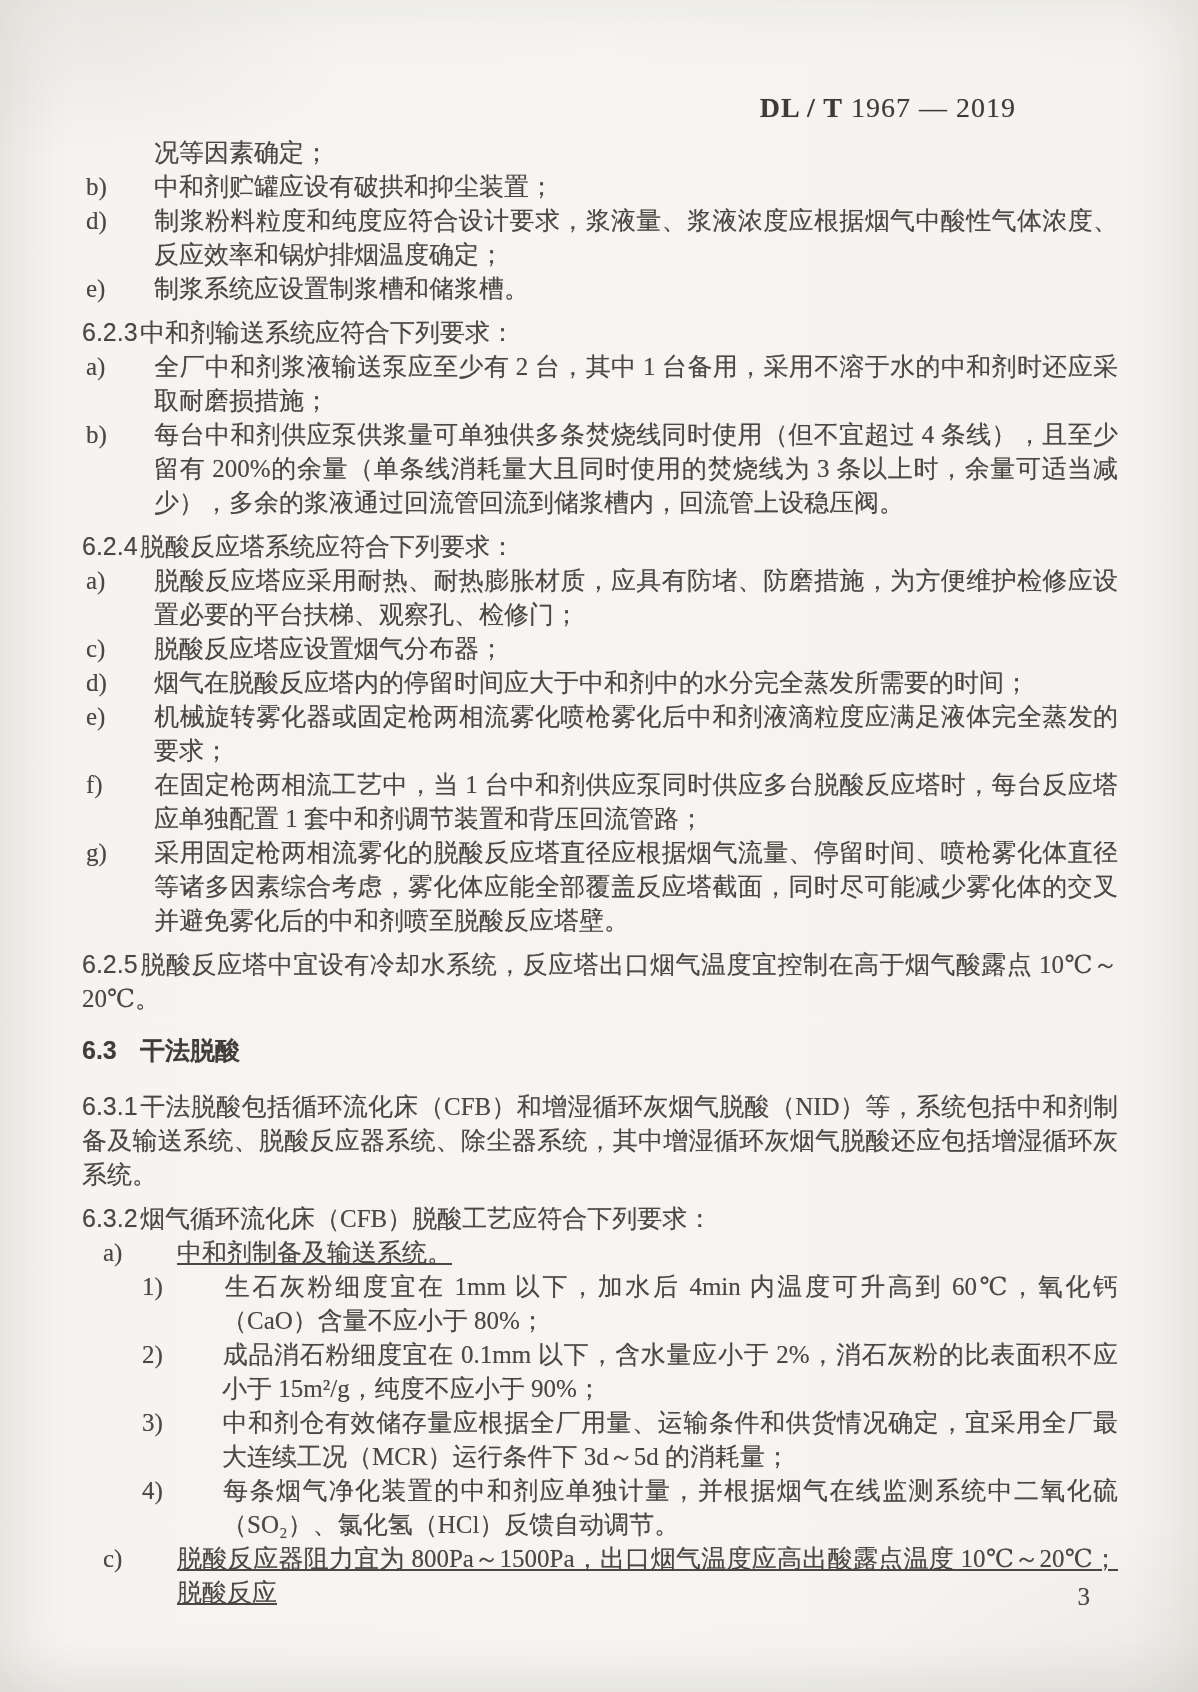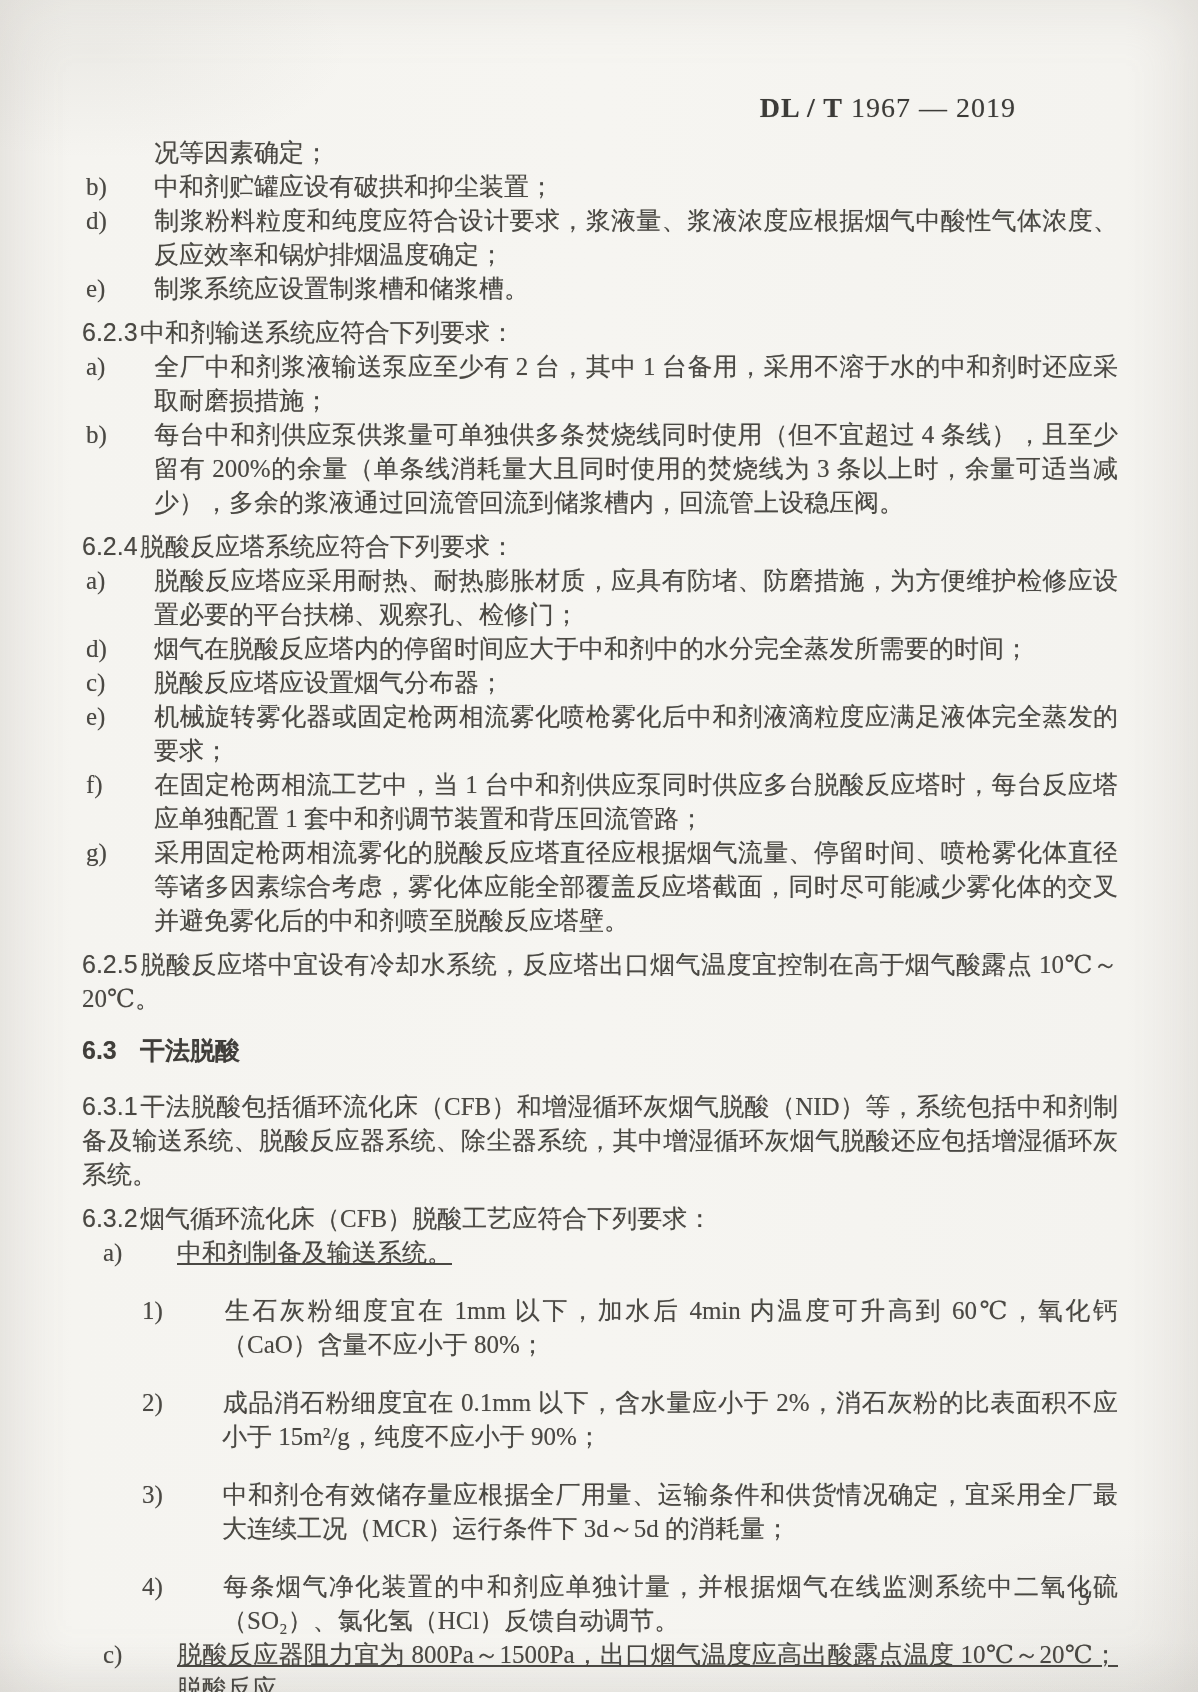--- a/index.html
+++ b/index.html
@@ -36,21 +36,21 @@
     text-shadow:0 0 .7px rgba(74,72,67,.45);
   }
   .body p{margin:0;padding:0;}
   
   .lbl{display:inline-block;font-family:"Liberation Sans","DejaVu Sans",sans-serif;}
   p.clause .lbl{width:58px;margin-top:9px;}
   p.li1{padding-left:72px;text-indent:-34px;}
   p.li1 .lbl{width:34px;font-family:"Liberation Serif","DejaVu Serif",serif;}
   p.li2{padding-left:95px;text-indent:-37px;text-decoration:underline;}
   p.li2 .lbl{width:37px;font-family:"Liberation Serif","DejaVu Serif",serif;}
-  p.numi{padding-left:140px;text-indent:-40px;margin-top:24px;}
+  p.numi{padding-left:140px;text-indent:-40px;}
   p.numi .lbl{width:40px;font-family:"Liberation Serif","DejaVu Serif",serif;}
   p.cont{padding-left:72px;}
   p.sec-heading{
     margin:17px 0 13px 0;
     font-family:"Liberation Sans","DejaVu Sans",sans-serif;
     font-weight:bold;color:#403e3a;
   }
   p.sec-heading .lbl{width:58px;font-weight:bold;}
   .page-number{
     position:absolute;top:1583px;right:108px;
@@ -74,22 +74,22 @@
     <p class="li1"><span class="lbl">b)</span><span>中和剂贮罐应设有破拱和抑尘装置；</span></p>
     <p class="li1"><span class="lbl">d)</span><span>制浆粉料粒度和纯度应符合设计要求，浆液量、浆液浓度应根据烟气中酸性气体浓度、反应效率和锅炉排烟温度确定；</span></p>
     <p class="li1"><span class="lbl">e)</span><span>制浆系统应设置制浆槽和储浆槽。</span></p>
 
     <p class="clause"><span class="lbl">6.2.3</span><span>中和剂输送系统应符合下列要求：</span></p>
     <p class="li1"><span class="lbl">a)</span><span>全厂中和剂浆液输送泵应至少有 2 台，其中 1 台备用，采用不溶于水的中和剂时还应采取耐磨损措施；</span></p>
     <p class="li1"><span class="lbl">b)</span><span>每台中和剂供应泵供浆量可单独供多条焚烧线同时使用（但不宜超过 4 条线），且至少留有 200%的余量（单条线消耗量大且同时使用的焚烧线为 3 条以上时，余量可适当减少），多余的浆液通过回流管回流到储浆槽内，回流管上设稳压阀。</span></p>
 
     <p class="clause"><span class="lbl">6.2.4</span><span>脱酸反应塔系统应符合下列要求：</span></p>
     <p class="li1"><span class="lbl">a)</span><span>脱酸反应塔应采用耐热、耐热膨胀材质，应具有防堵、防磨措施，为方便维护检修应设置必要的平台扶梯、观察孔、检修门；</span></p>
+    <p class="li1"><span class="lbl">c)</span><span>脱酸反应塔应设置烟气分布器；</span></p>
     <p class="li1"><span class="lbl">d)</span><span>烟气在脱酸反应塔内的停留时间应大于中和剂中的水分完全蒸发所需要的时间；</span></p>
-    <p class="li1"><span class="lbl">c)</span><span>脱酸反应塔应设置烟气分布器；</span></p>
     <p class="li1"><span class="lbl">e)</span><span>机械旋转雾化器或固定枪两相流雾化喷枪雾化后中和剂液滴粒度应满足液体完全蒸发的要求；</span></p>
     <p class="li1"><span class="lbl">f)</span><span>在固定枪两相流工艺中，当 1 台中和剂供应泵同时供应多台脱酸反应塔时，每台反应塔应单独配置 1 套中和剂调节装置和背压回流管路；</span></p>
     <p class="li1"><span class="lbl">g)</span><span>采用固定枪两相流雾化的脱酸反应塔直径应根据烟气流量、停留时间、喷枪雾化体直径等诸多因素综合考虑，雾化体应能全部覆盖反应塔截面，同时尽可能减少雾化体的交叉并避免雾化后的中和剂喷至脱酸反应塔壁。</span></p>
 
     <p class="clause"><span class="lbl">6.2.5</span><span>脱酸反应塔中宜设有冷却水系统，反应塔出口烟气温度宜控制在高于烟气酸露点 10℃～20℃。</span></p>
 
     <p class="sec-heading"><span class="lbl">6.3</span><span>干法脱酸</span></p>
 
     <p class="clause"><span class="lbl">6.3.1</span><span>干法脱酸包括循环流化床（CFB）和增湿循环灰烟气脱酸（NID）等，系统包括中和剂制备及输送系统、脱酸反应器系统、除尘器系统，其中增湿循环灰烟气脱酸还应包括增湿循环灰系统。</span></p>
     <p class="clause"><span class="lbl">6.3.2</span><span>烟气循环流化床（CFB）脱酸工艺应符合下列要求：</span></p>

